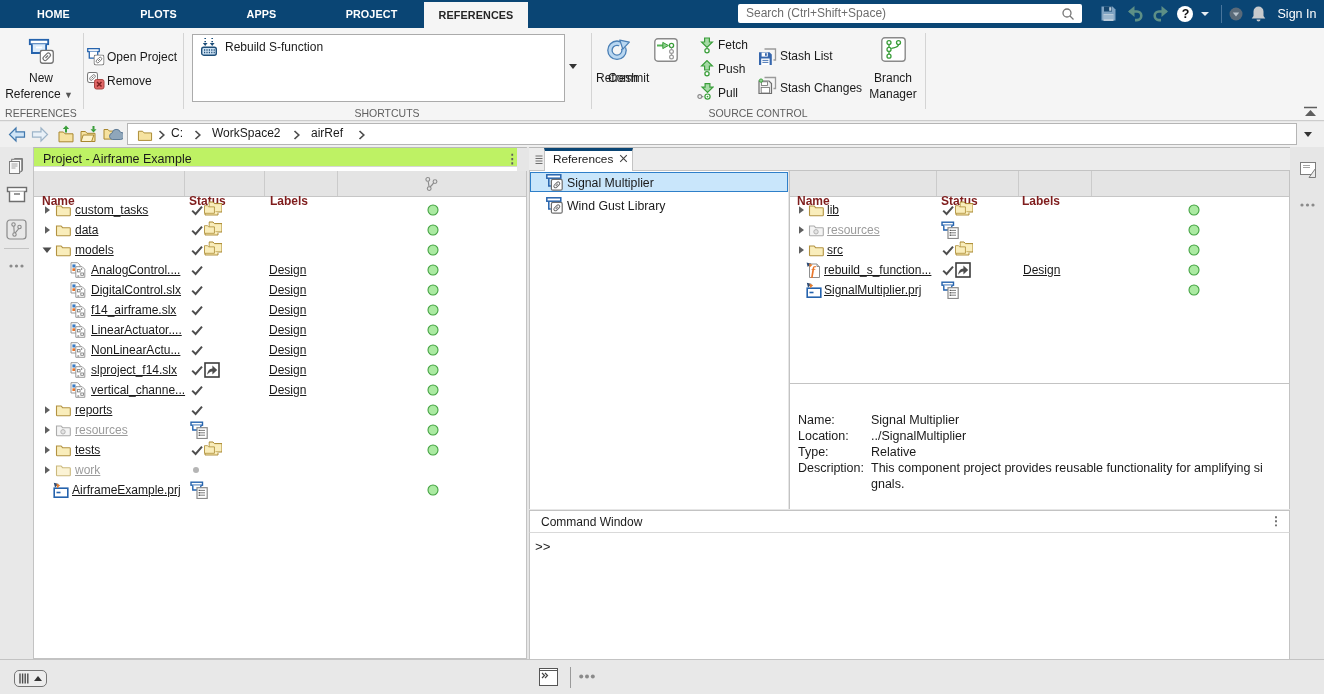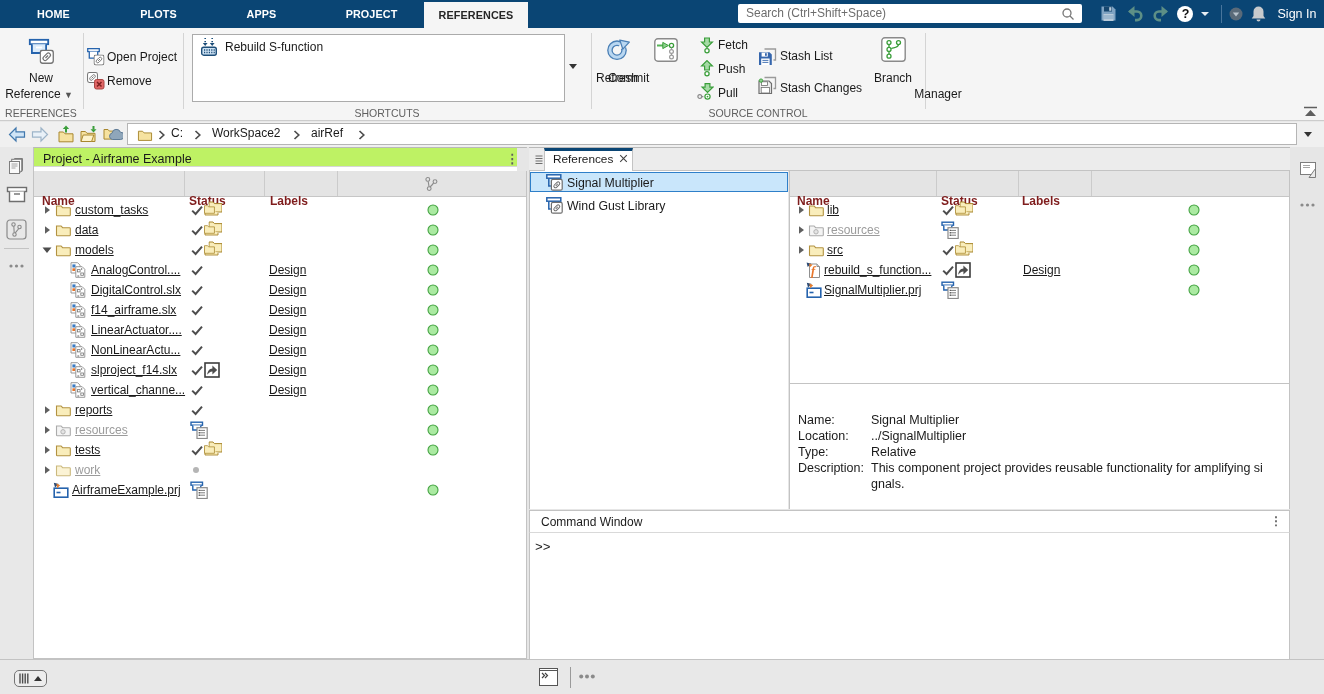--- a/index.html
+++ b/index.html
@@ -273,21 +273,21 @@
   <div class="abs rtext" style="left:780px;top:81px;">Stash Changes</div>
   <svg class="abs" style="left:881px;top:37px;" width="25" height="25" viewBox="0 0 25 25">
       <rect x="0.8" y="0.8" width="23.4" height="23.4" rx="3" fill="#ffffff" stroke="#8a8a8a" stroke-width="1.4"></rect>
       <circle cx="8" cy="5.6" r="2" fill="#ffffff" stroke="#3a9e3a" stroke-width="1.3"></circle>
       <circle cx="8" cy="12.4" r="2" fill="#ffffff" stroke="#3a9e3a" stroke-width="1.3"></circle>
       <circle cx="8" cy="19.2" r="2" fill="#ffffff" stroke="#3a9e3a" stroke-width="1.3"></circle>
       <circle cx="17.5" cy="5.6" r="2" fill="#ffffff" stroke="#3a9e3a" stroke-width="1.3"></circle>
       <path d="M8 7.6 v2.8 M8 14.4 v2.8 M17.5 7.6 C17.5 10.5 14 10.5 10.3 11.6" fill="none" stroke="#3a9e3a" stroke-width="1.3"></path>
     </svg>
   <div class="abs rtext" style="left:864px;top:71px;width:58px;text-align:center;">Branch</div>
-  <div class="abs rtext" style="left:864px;top:87px;width:58px;text-align:center;margin-left:45px;">Manager</div>
+  <div class="abs rtext" style="left:864px;top:87px;width:58px;text-align:center;">Manager</div>
   <svg class="abs" style="left:1303px;top:106px;" width="15" height="12" viewBox="0 0 15 12">
       <path d="M1 1.5 h13" stroke="#5f5f5f" stroke-width="1.5"></path>
       <path d="M7.5 4 l5.5 6 h-11 z" fill="#5f5f5f"></path>
     </svg>
 
   <div class="abs" id="addrbar">
     <svg class="ic" style="left:8px;top:4px;" width="18" height="17" viewBox="0 0 18 17">
         <path d="M8 2 L1.5 8.5 L8 15 v-3.8 h8.5 v-5.4 H8 z" fill="#cfe4f6" stroke="#4178ad" stroke-width="1.2"></path>
       </svg>
     <svg class="ic" style="left:31px;top:4px;" width="18" height="17" viewBox="0 0 18 17">

